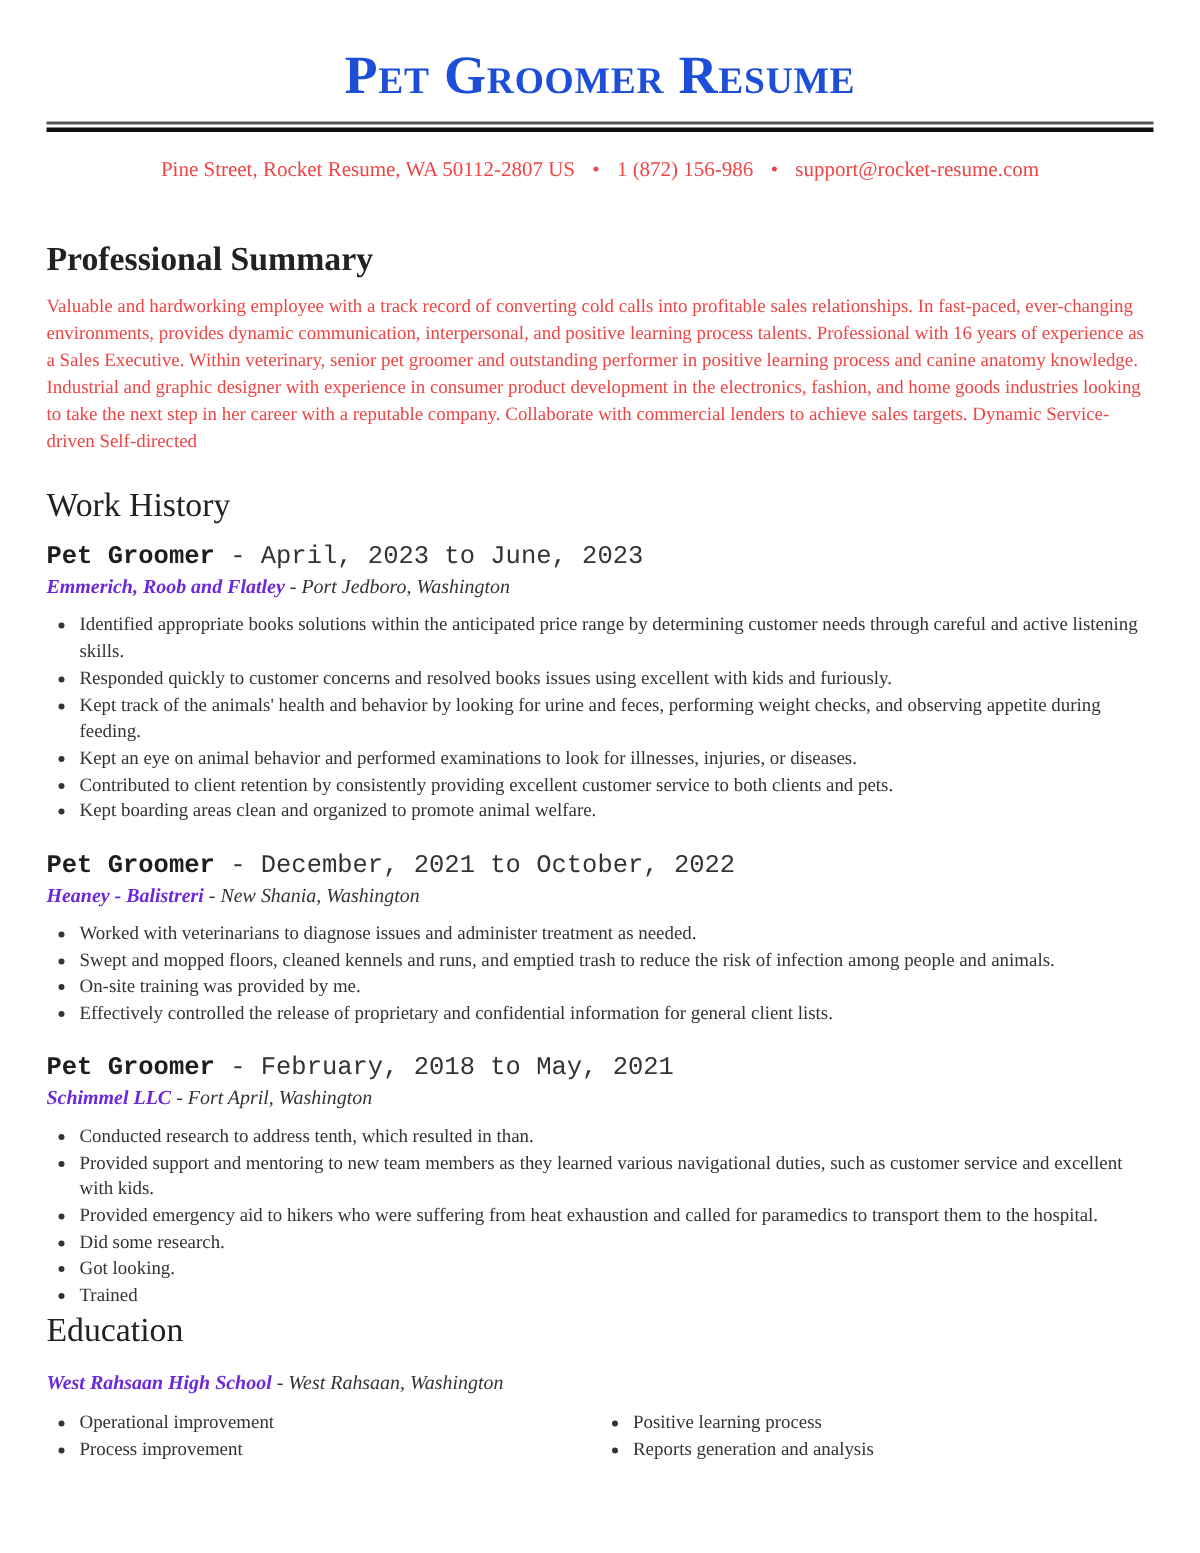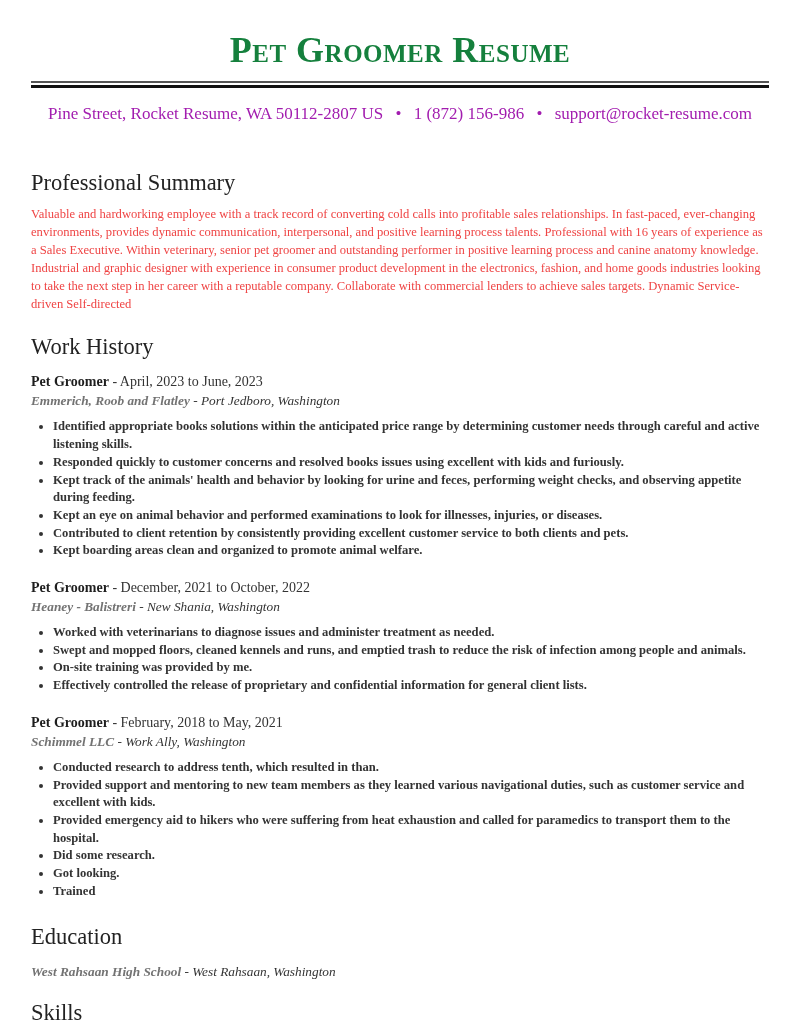--- a/index.html
+++ b/index.html
@@ -10,60 +10,60 @@
     font-family: "Liberation Serif", "DejaVu Serif", serif;
     color: #2a2a2a;
   }
   .page { padding: 0 31px 0 31px; position: relative; }
   .title {
     text-align: center;
     font-size: 36px;
     font-weight: bold;
     font-variant: small-caps;
     letter-spacing: 0.5px;
-    color: #15803d;
+    color: #1d4ed8;
     margin: 0;
     padding-top: 28px;
     line-height: 44px;
     height: 50px;
   }
   .rule-thin { height: 2px; background: #555; margin-top: 3px; }
   .rule-thick { height: 3px; background: #111; margin-top: 2px; }
   .contact {
     text-align: center;
-    font-size: 17px;
+    font-size: 14px;
     margin-top: 17px;
     line-height: 18px;
-    color: #a21caf;
+    color: #ef4444;
   }
   .contact .sep { margin: 0 8px; }
   h2 {
     font-weight: normal;
     font-size: 22.5px;
     margin: 0;
     color: #222;
     line-height: 28px;
   }
-  .summary-h { margin-top: 46px; }
+  .summary-h { margin-top: 36px; font-weight: bold; }
   .summary {
     font-size: 12.6px;
     line-height: 17.9px;
     margin-top: 9px;
     color: #ef4444;
   }
   .work-h { margin-top: 20px; }
   .job { margin-top: 11px; }
   .job + .job { margin-top: 18px; }
-  .job-line { font-size: 14px; line-height: 19px; color: #333; }
+  .job-line { font-size: 17px; line-height: 19px; color: #333; font-family: Liberation Mono, monospace; }
   .job-line b { color: #1e1e1e; }
   .emp-line { font-size: 13.3px; line-height: 19px; font-style: italic; color: #333; }
-  .emp-line b { color: #737373; }
-  ul { margin: 8px 0 0 0; padding-left: 22px; font-weight: bold; }
+  .emp-line b { color: #6d28d9; }
+  ul { margin: 8px 0 0 0; padding-left: 22px; }
   li { font-size: 12.6px; line-height: 17.7px; color: #333; }
-  .edu-h { margin-top: 22px; }
+  .edu-h { margin-top: 0; }
   .edu { margin-top: 11px; }
   .skills-h { margin-top: 18px; }
   .skills { display: flex; margin-top: 9px; }
   .skills ul { margin: 0; width: 365px; }
   .skills ul.col2 { margin-left: 0; }
 </style>
 </head>
 <body>
 
 <div class="page">
@@ -107,41 +107,40 @@
       <ul>
         <li>Worked with veterinarians to diagnose issues and administer treatment as needed.</li>
         <li>Swept and mopped floors, cleaned kennels and runs, and emptied trash to reduce the risk of infection among people and animals.</li>
         <li>On-site training was provided by me.</li>
         <li>Effectively controlled the release of proprietary and confidential information for general client lists.</li>
       </ul>
     </div>
 
     <div class="job">
       <div class="job-line"><b>Pet Groomer</b><span> - February, 2018 to May, 2021</span></div>
-      <div class="emp-line"><b>Schimmel LLC</b><span> - Work Ally, Washington</span></div>
+      <div class="emp-line"><b>Schimmel LLC</b><span> - Fort April, Washington</span></div>
       <ul>
         <li>Conducted research to address tenth, which resulted in than.</li>
         <li>Provided support and mentoring to new team members as they learned various navigational duties, such as customer service and excellent with kids.</li>
         <li>Provided emergency aid to hikers who were suffering from heat exhaustion and called for paramedics to transport them to the hospital.</li>
         <li>Did some research.</li>
         <li>Got looking.</li>
         <li>Trained</li>
       </ul>
     </div>
   </section>
 
   <section>
     <h2 class="edu-h">Education</h2>
     <div class="edu">
       <div class="emp-line"><b>West Rahsaan High School</b><span> - West Rahsaan, Washington</span></div>
     </div>
   </section>
 
   <section>
-    <h2 class="skills-h">Skills</h2>
     <div class="skills">
       <ul>
         <li>Operational improvement</li>
         <li>Process improvement</li>
 
       </ul>
       <ul class="col2">
         <li>Positive learning process</li>
         <li>Reports generation and analysis</li>
 

